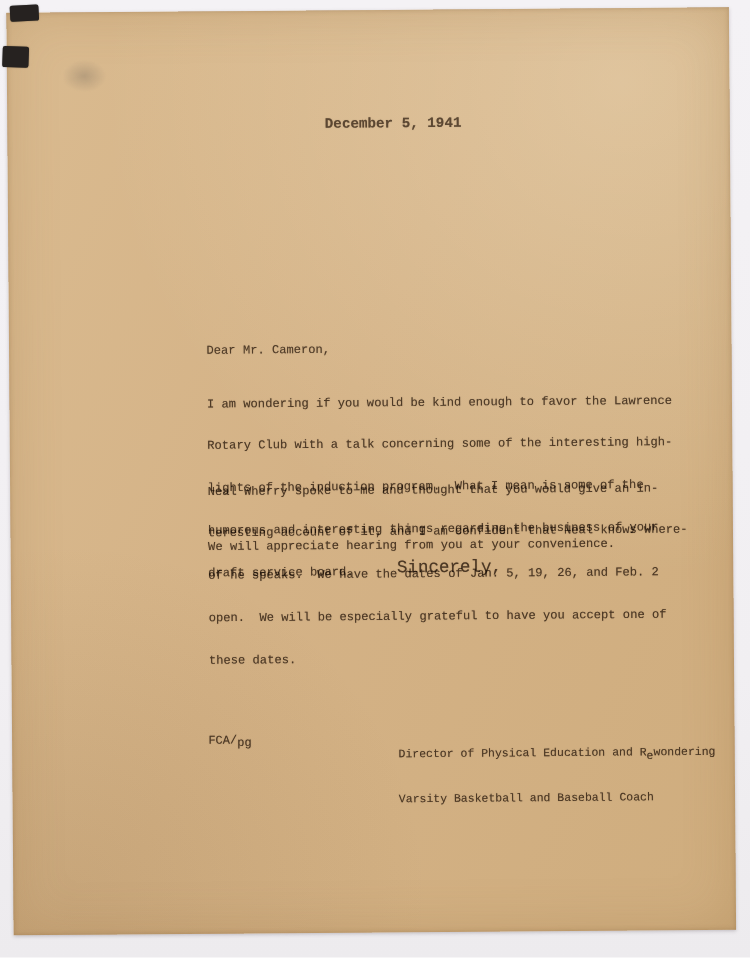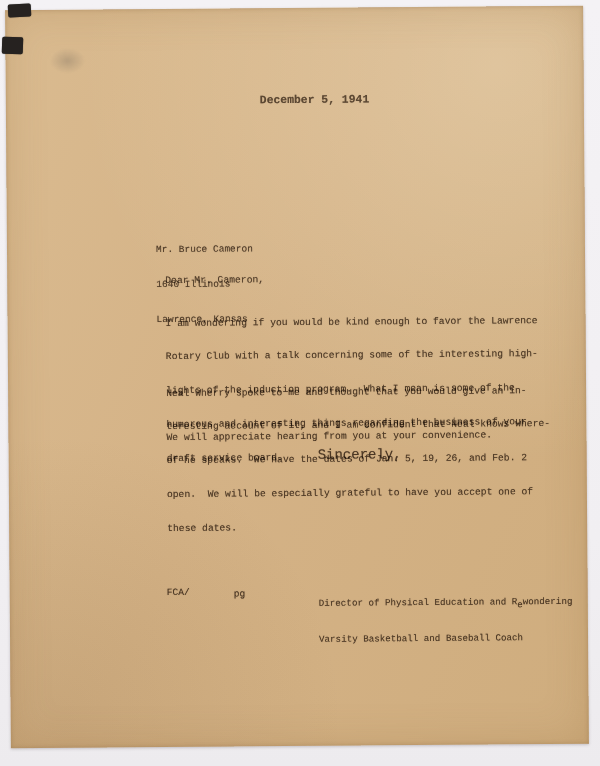--- a/index.html
+++ b/index.html
@@ -29,44 +29,39 @@
   .address{left:149px;top:211px;font-size:9.5px;line-height:11.8px;opacity:.88;}
   .salutation{left:158px;top:266px;font-size:9.7px;line-height:11.3px;opacity:.88;}
   .para{left:158px;font-size:9.7px;line-height:11.3px;opacity:.9;}
   .p1{top:286px;}
   .p2{top:356px;}
   .p3{top:423px;}
   .closing{left:309px;top:442px;font-size:14px;line-height:11.3px;opacity:.9;}
   .sig{left:309px;top:566px;font-size:9.2px;line-height:12.1px;opacity:.9;}
   .initials{left:157px;top:578px;font-size:9.6px;line-height:11.3px;opacity:.9;}
   .drop{position:relative;top:2.5px;}
-  .drop-sm{position:relative;top:2px;margin-left:44px;}
+  .drop-sm{position:relative;top:2px;}
   .smudge{
     position:absolute;left:44px;top:38px;width:36px;height:26px;
     background:radial-gradient(ellipse at center,rgba(105,95,85,0.30),rgba(105,95,85,0) 70%);
     filter:blur(0.4px);
   }
   .clip{position:absolute;background:#262220;border-radius:2px;box-shadow:0 0 1px rgba(0,0,0,0.55);z-index:3;}
   .clip1{left:8px;top:4px;width:23px;height:13px;transform:rotate(-3deg);}
   .clip2{left:2px;top:37px;width:21px;height:17px;transform:rotate(2deg);}
 </style>
 </head>
 <body>
 
 <div style="position:absolute;inset:0;">
 
   <div class="paper">
 
     <div class="ink date">December 5, 1941</div>
 
-    <div class="ink address">
-      <div>Mr. Bruce Cameron</div>
-      <div>1640 Illinois</div>
-      <div>Lawrence, Kansas</div>
-    </div>
 
     <div class="ink salutation">Dear Mr. Cameron,</div>
 
     <div class="ink para p1">
       <div>I am wondering if you would be kind enough to favor the Lawrence</div>
       <div>Rotary Club with a talk concerning some of the interesting high-</div>
       <div>lights of the induction program.  What I mean is some of the</div>
       <div>humorous and interesting things regarding the business of your</div>
       <div>draft service board.</div>
     </div>

